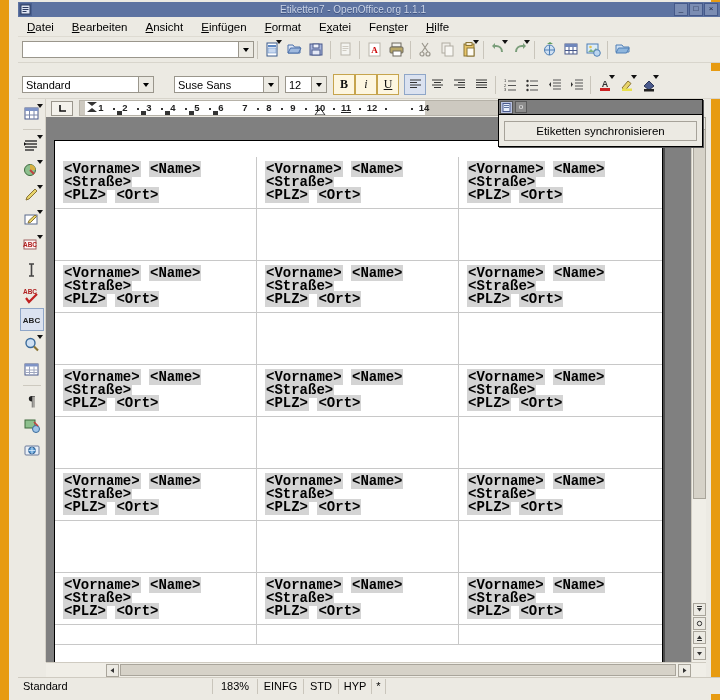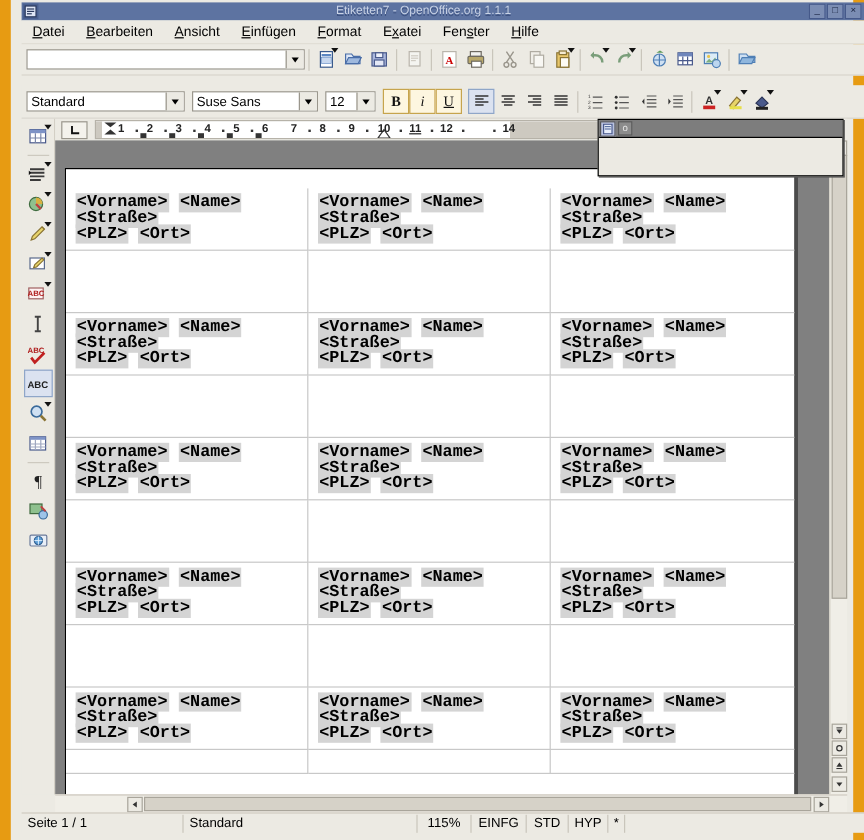--- a/index.html
+++ b/index.html
@@ -325,21 +325,21 @@
     </div>
   </div>
 
   <div class="toolbar" id="toolbar2">
     <div class="tb-combo" style="width:132px;">
       <div class="cv">Standard</div>
       <div class="ca">
           <span class="arrowdn"></span>
         </div>
     </div>
-    <div class="tb-combo" style="width:105px;margin-left:6px;justify-content:space-between;">
+    <div class="tb-combo" style="width:105px;margin-left:20px;justify-content:space-between;">
       <div class="cv">Suse Sans</div>
       <div class="ca">
           <span class="arrowdn"></span>
         </div>
     </div>
     <div class="tb-combo" style="width:42px;margin-left:6px;">
       <div class="cv">12</div>
       <div class="ca">
           <span class="arrowdn"></span>
         </div>
@@ -705,20 +705,21 @@
     <div class="fbar">
       <div class="ficon">
         <svg width="9" height="9" viewBox="0 0 9 9">
             <rect x="1" y="0.5" width="7" height="8" fill="#e8eefb" stroke="#4a5a8c"></rect>
             <rect x="2" y="2" width="5" height="1" fill="#5d73a1"></rect>
             <rect x="2" y="4" width="5" height="1" fill="#5d73a1"></rect>
           </svg>
       </div>
       <div class="fo">o</div>
     </div>
+    <div class="fbtn">Etiketten synchronisieren</div>
   </div>
 
   <div class="vscroll">
     <div class="sbtn" style="top:0px;">
       <svg width="7" height="7" viewBox="0 0 7 7">
           <path d="M3.5 1.5L6 5H1z" fill="#333"></path>
         </svg>
     </div>
     <div class="vthumb"></div>
     <div class="sbtn" style="top:486px;">
@@ -753,22 +754,21 @@
     </div>
     <div class="hthumb" style="left:74px;width:556px;"></div>
     <div class="sbtn" style="left:632px;top:1px;">
       <svg width="7" height="7" viewBox="0 0 7 7">
           <path d="M2 1v5l3.5-2.5z" fill="#333"></path>
         </svg>
     </div>
   </div>
 
   <div class="statusbar">
-    <div class="sfield" style="width:135px;">Seite 1 / 1</div>
     <div class="sfield" style="width:195px;">Standard</div>
-    <div class="sfield c" style="width:45px;">115%</div>
+    <div class="sfield c" style="width:45px;">183%</div>
     <div class="sfield c" style="width:46px;">EINFG</div>
     <div class="sfield c" style="width:35px;">STD</div>
     <div class="sfield c" style="width:33px;">HYP</div>
     <div class="sfield c" style="width:14px;">*</div>
   </div>
 
 </div>
 
 </body></html>

